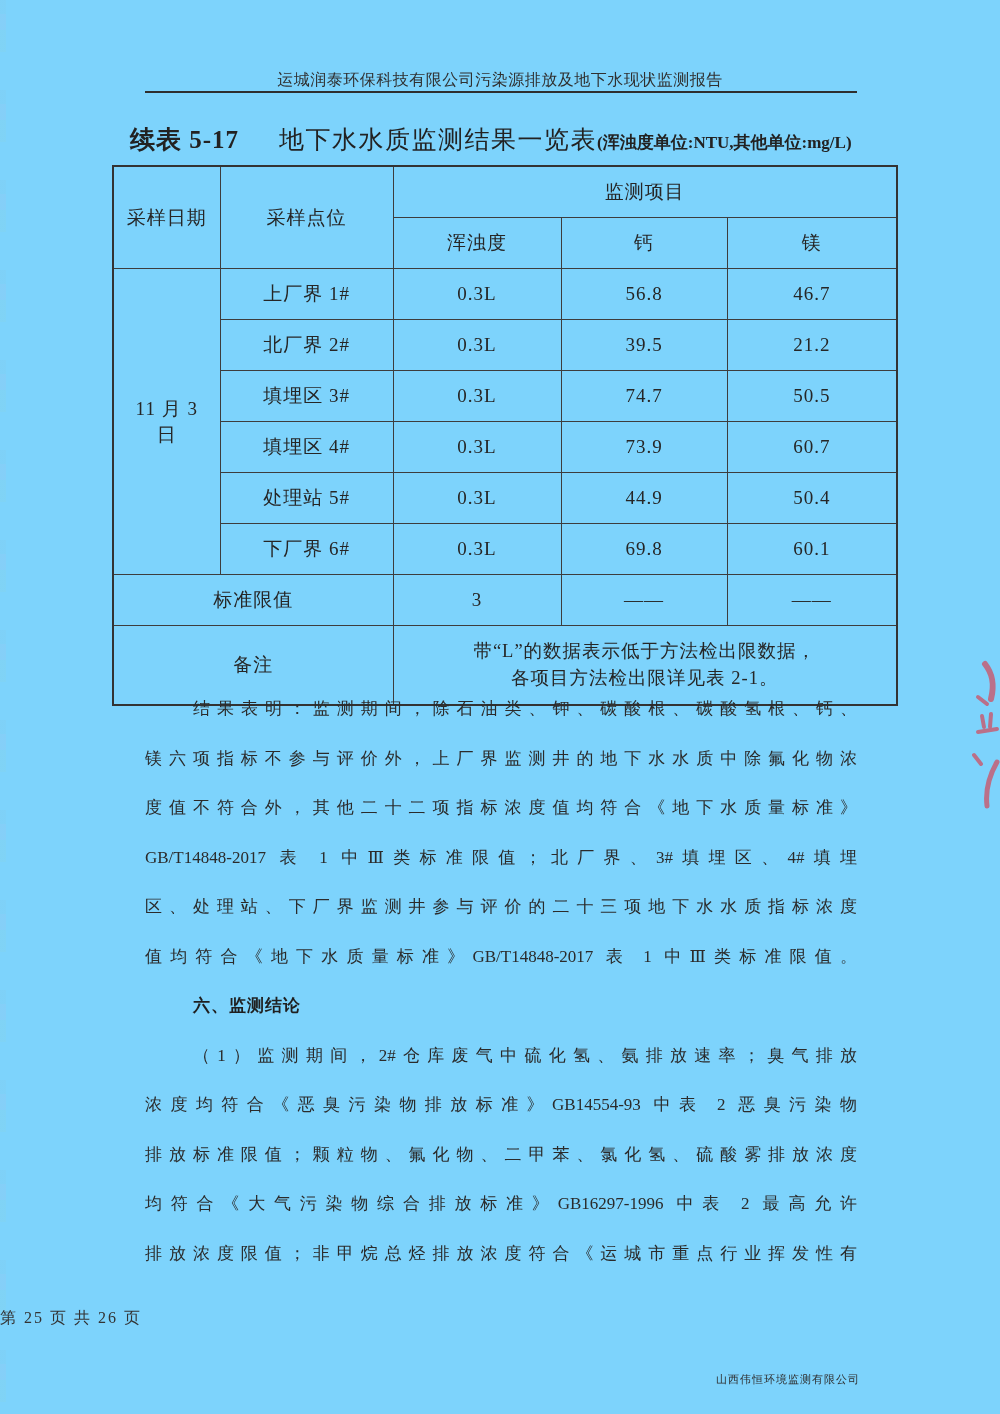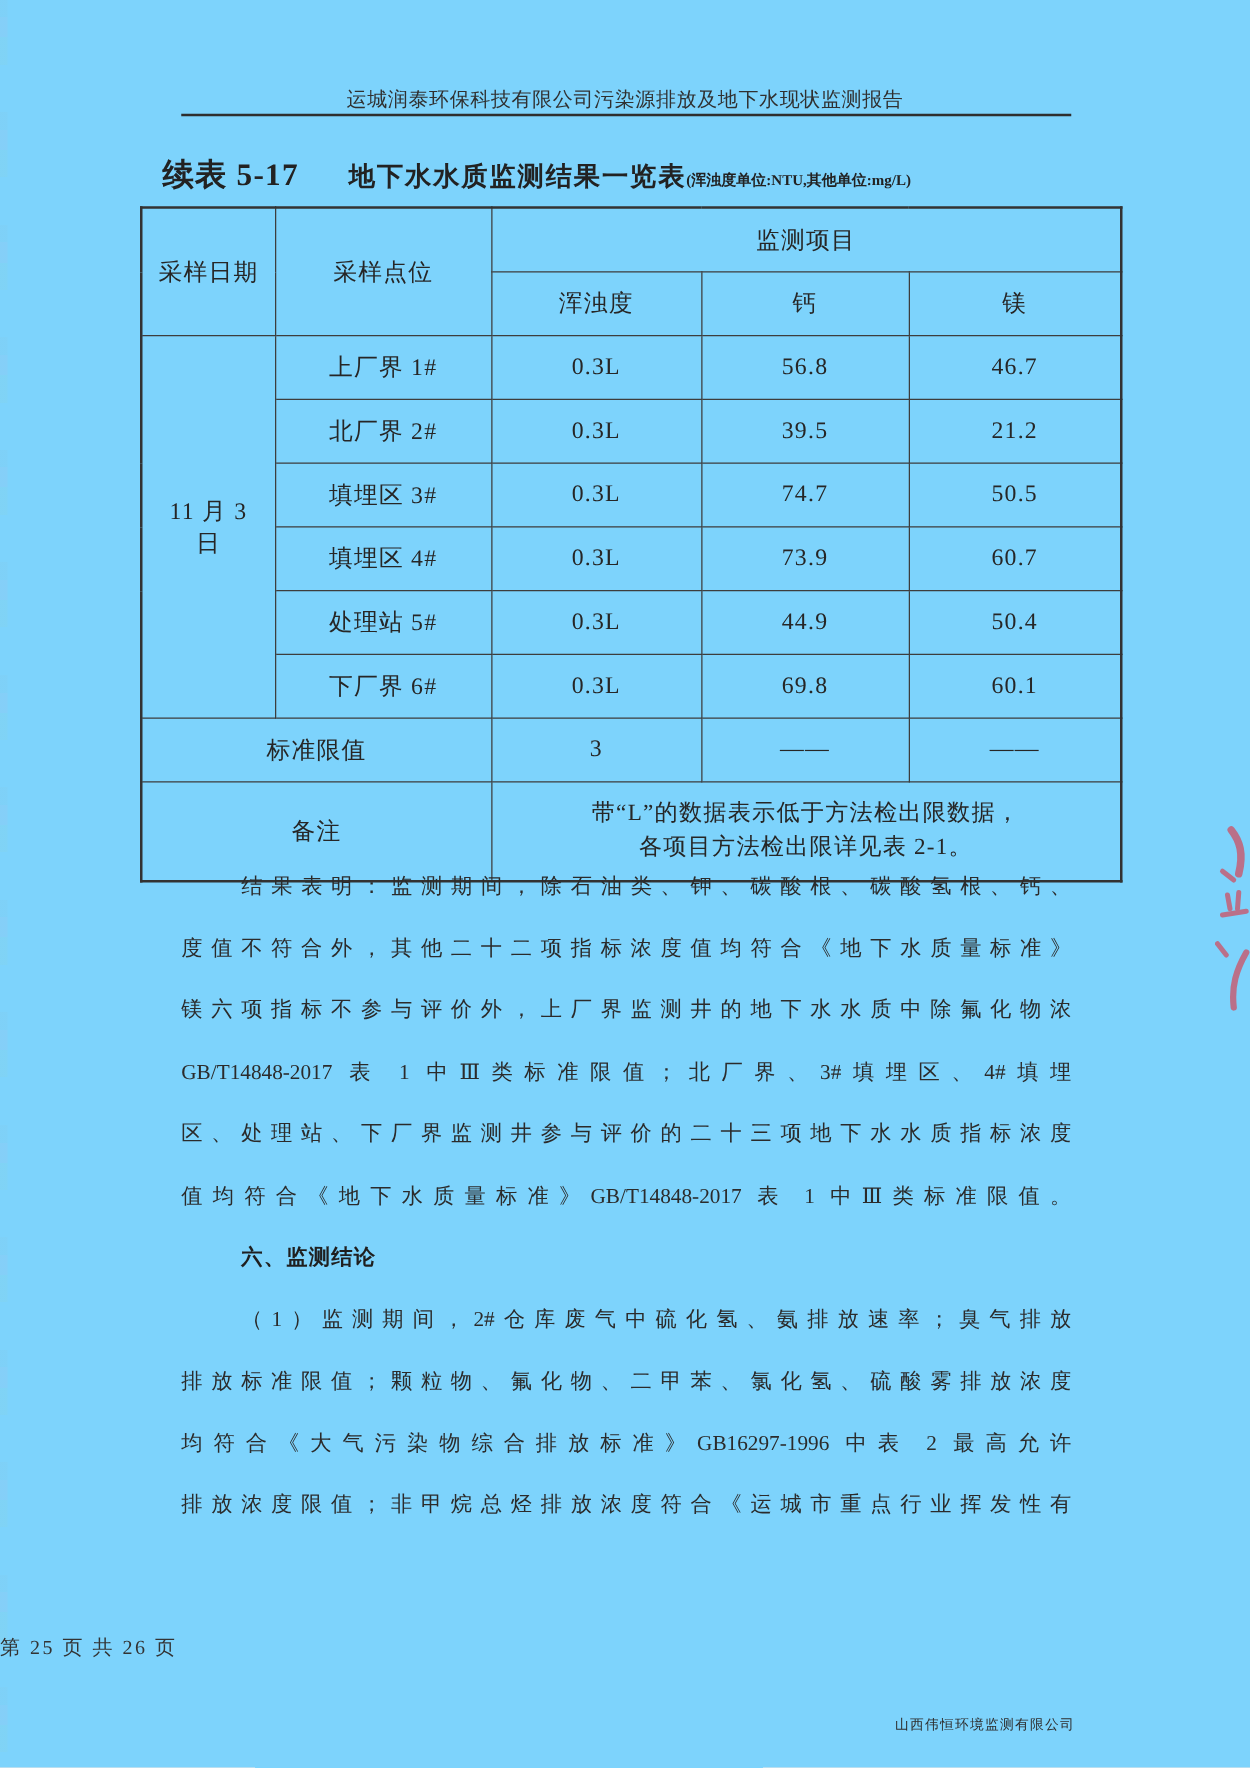--- a/index.html
+++ b/index.html
@@ -33,22 +33,22 @@
     border-top:2.5px solid #2e2e2e;
   }
 
   
   .doc-title{
     position:absolute;top:123px;left:130px;width:760px;
     white-space:nowrap;color:#222;
   }
   .doc-title .t-label{font-size:25px;font-weight:700;letter-spacing:1px;}
   .doc-title .t-gap{display:inline-block;width:40px;}
-  .doc-title .t-main{font-size:21px;font-weight:700;letter-spacing:1.5px;}
-  .doc-title .t-note{font-size:12px;font-weight:700;letter-spacing:0;}
+  .doc-title .t-main{font-size:25px;font-weight:400;letter-spacing:1.5px;}
+  .doc-title .t-note{font-size:17px;font-weight:700;letter-spacing:0;}
 
   
   table.mtable{
     position:absolute;left:112px;top:165px;
     width:784px;border-collapse:collapse;table-layout:fixed;
     font-size:19px;color:#262626;
   }
   table.mtable td{
     border:1px solid #3d3d3d;
     text-align:center;vertical-align:middle;
@@ -177,27 +177,28 @@
         <td colspan="3" class="notecell">
           <div>带“L”的数据表示低于方法检出限数据，</div>
           <div>各项目方法检出限详见表 2-1。</div>
         </td>
       </tr>
     </tbody>
   </table>
 
   <div class="bodytext">
     <div class="bline indent">结果表明：监测期间，除石油类、钾、碳酸根、碳酸氢根、钙、</div>
+    <div class="bline">镁六项指标不参与评价外，上厂界监测井的地下水水质中除氟化物浓</div>
     <div class="bline">度值不符合外，其他二十二项指标浓度值均符合《地下水质量标准》</div>
-    <div class="bline">镁六项指标不参与评价外，上厂界监测井的地下水水质中除氟化物浓</div>
     <div class="bline">GB/T14848-2017 表 1 中Ⅲ类标准限值；北厂界、3#填埋区、4#填埋</div>
     <div class="bline">区、处理站、下厂界监测井参与评价的二十三项地下水水质指标浓度</div>
     <div class="bline">值均符合《地下水质量标准》GB/T14848-2017 表 1 中Ⅲ类标准限值。</div>
     <div class="bline bheading">六、监测结论</div>
     <div class="bline indent">（1）监测期间，2#仓库废气中硫化氢、氨排放速率；臭气排放</div>
+    <div class="bline">浓度均符合《恶臭污染物排放标准》GB14554-93 中表 2 恶臭污染物</div>
     <div class="bline">排放标准限值；颗粒物、氟化物、二甲苯、氯化氢、硫酸雾排放浓度</div>
     <div class="bline">均符合《大气污染物综合排放标准》GB16297-1996 中表 2 最高允许</div>
     <div class="bline">排放浓度限值；非甲烷总烃排放浓度符合《运城市重点行业挥发性有</div>
   </div>
 
   <svg class="seal" viewBox="0 0 52 160" xmlns="http://www.w3.org/2000/svg">
     <g fill="none" stroke-linecap="round" opacity="0.75" stroke="#cf4f63">
       <path d="M37 9 C44 18 47 28 43 44" stroke-width="6"></path>
       <path d="M30 42 l9 7" stroke-width="4"></path>
       <path d="M34 61 l2 11" stroke-width="4"></path>

